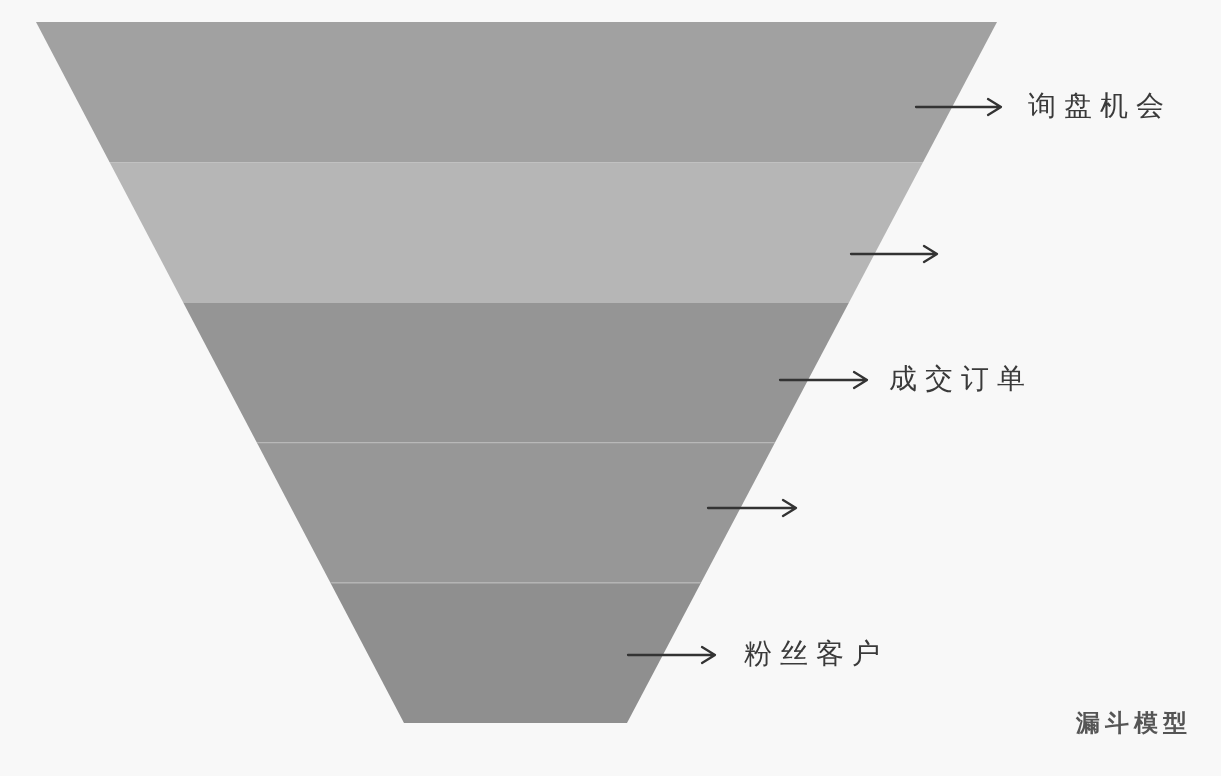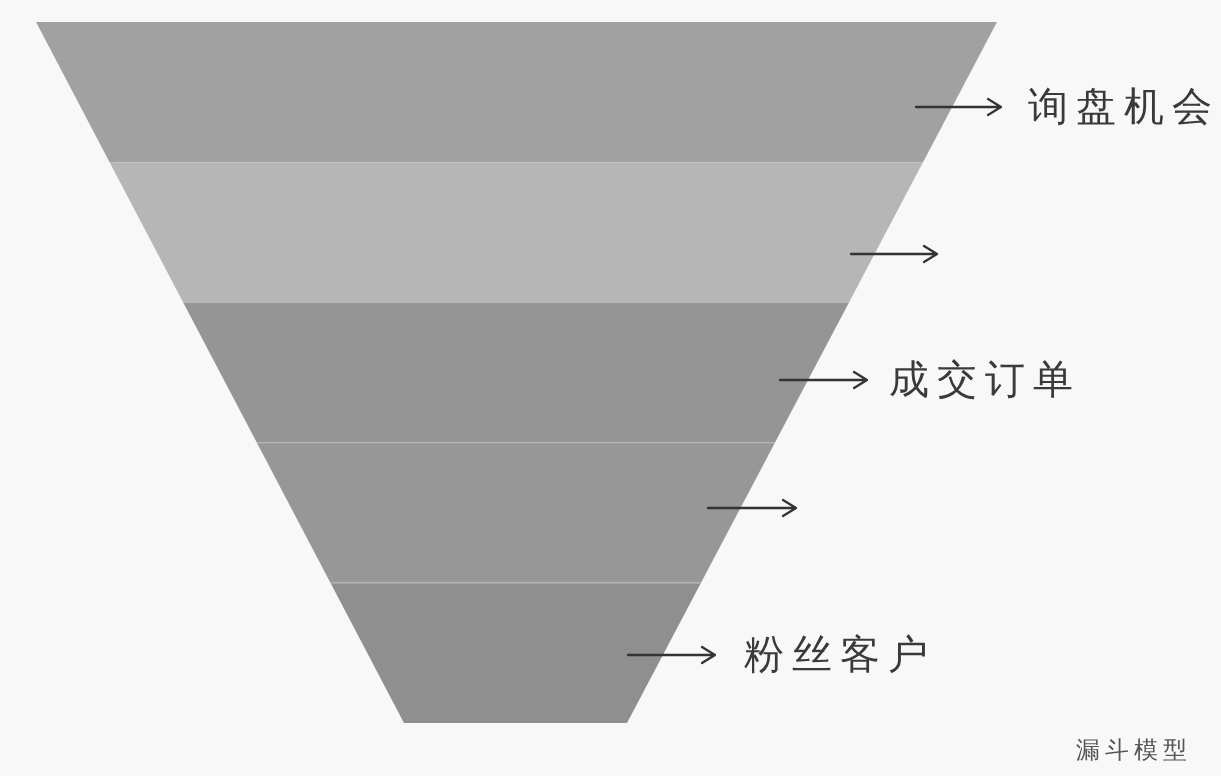--- a/index.html
+++ b/index.html
@@ -6,34 +6,34 @@
   body{
     width:1221px;height:776px;position:relative;overflow:hidden;
     background:#f8f8f8;
     font-family:"DejaVu Sans","Liberation Sans",sans-serif;
   }
   .canvas{position:absolute;inset:0;}
   #funnel-svg{position:absolute;left:0;top:0;}
   .stage-label{
     position:absolute;
     transform:translateY(-53%);
-    font-size:40px;
+    font-size:28px;
     letter-spacing:8px;
     color:#3a3a3a;
     white-space:nowrap;
     line-height:1;
   }
   .lbl-0{left:1028px;top:107px;}
   .lbl-1{left:957px;top:254px;}
   .lbl-2{left:889px;top:380px;}
   .lbl-3{left:823px;top:508px;}
   .lbl-4{left:744px;top:655px;}
   .footer-title{
-    position:absolute;right:29px;top:738px;
-    font-size:24px;font-weight:normal;letter-spacing:5px;
+    position:absolute;right:29px;top:711px;
+    font-size:24px;font-weight:bold;letter-spacing:5px;
     color:#555555;white-space:pre;line-height:1;
   }
   .footer-credit{
     position:absolute;right:26px;top:740px;
     font-size:24px;font-weight:normal;letter-spacing:3.5px;
     color:#8c8c8c;white-space:pre;line-height:1;
   }
 </style>
 </head>
 <body style="background: rgb(248, 248, 248);">

